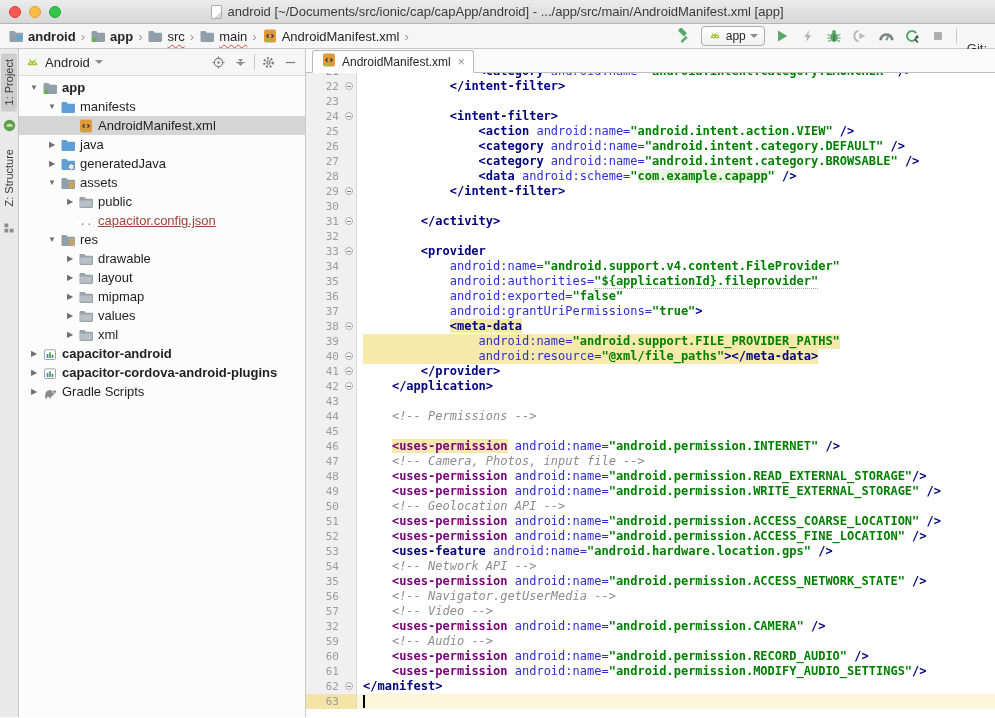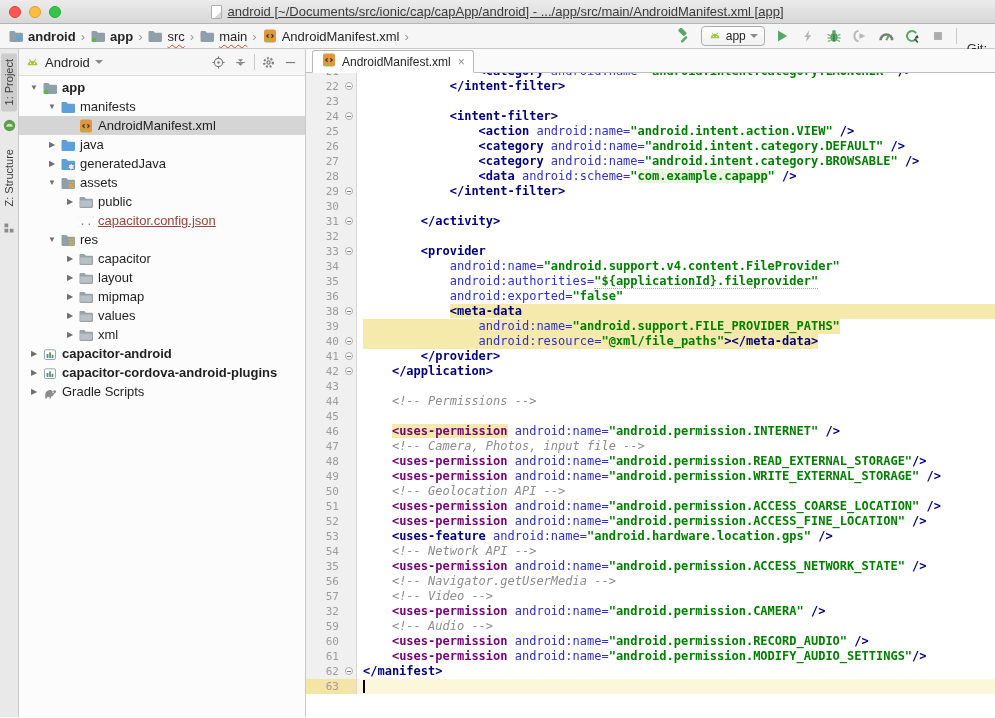--- a/index.html
+++ b/index.html
@@ -8,21 +8,21 @@
 
   
   .titlebar { height:24px; background:linear-gradient(#ECECEC,#D7D7D7);
               border-bottom:1px solid #B4B4B4; position:relative; }
   .traffic { position:absolute; left:9px; top:6px; display:flex; gap:8px; }
   .tl { width:12px; height:12px; border-radius:50%; }
   .tl.red { background:#FC5753; border:1px solid #DF3E39; }
   .tl.yel { background:#FDBC40; border:1px solid #DE9F34; }
   .tl.grn { background:#33C748; border:1px solid #27AA35; }
   .title-wrap { position:absolute; left:0; right:0; top:0; height:24px; text-align:center;
-                font-size:13px; line-height:24px; color:#3A3A3A;text-decoration:underline; }
+                font-size:13px; line-height:24px; color:#3A3A3A; }
   .page-ic { display:inline-block; width:11px; height:14px; background:#fff; border:1px solid #ADADAD;
              border-radius:1px; vertical-align:-3px; margin-right:5px;
              background-image:linear-gradient(135deg, #fff 70%, #D8D8D8 71%); }
 
   
   .navbar { height:25px; background:#F6F6F6; border-bottom:1px solid #C9C9C9;
             display:flex; align-items:center; padding:0 8px; }
   .crumbs { display:flex; align-items:center; gap:2px; flex:1; min-width:0; }
   .crumb { display:flex; align-items:center; gap:4px; font-size:13px; color:#262626; cursor:default; }
   .crumb.bold { font-weight:bold; }
@@ -76,21 +76,21 @@
   .row { height:15px; display:flex; align-items:stretch; }
   .row:first-child { margin-top:-9px; }
   .g-num { width:38px; background:#F0F0F0; color:#9C9C9C; font:11px/15px "DejaVu Sans Mono", monospace;
            text-align:right; padding-right:5px; flex:none; }
   .g-fold { width:13px; background:#F0F0F0; border-right:1px solid #D8D8D8; flex:none;
             position:relative; }
   .fold-dot { position:absolute; left:1px; top:3px; width:8px; height:8px; border:1px solid #ABABAB;
               border-radius:50%; background:#FDFDFD; }
   .fold-dot::after { content:""; position:absolute; left:1px; right:1px; top:3px; height:1px; background:#7A7A7A; }
   .code { flex:1; display:flex; font:12px/15px "DejaVu Sans Mono", monospace; padding-left:6px;
-          white-space:pre; min-width:0; }
+          white-space:pre; min-width:0;align-items:flex-end; }
   .txt { white-space:pre; }
   .s-p { color:#1A1A1A; }
   .s-t { color:#000080; font-weight:bold; }
   .s-u { color:#770077; font-weight:bold; }
   .s-a { color:#2E2ED6; }
   .s-v { color:#008000; font-weight:bold; }
   .s-c { color:#8C8C8C; font-style:italic; }
   .inj { background:#E9F5E0; }
   .udot { border-bottom:1px dotted #A9A9A9; }
   .hl { background:#F5E9AC; }
@@ -397,21 +397,21 @@
           <span class="tl-text">res</span>
         </div>
         <div class="trow" style="padding-left: 44px;">
           <span class="arr">▶</span>
           <span class="tic">
             <svg width="16" height="16" viewBox="0 0 16 16">
               <path d="M1.5 4.2c0-.7.5-1.2 1.2-1.2h3.6l1.6 1.8h5.9c.7 0 1.2.5 1.2 1.2v6.8c0 .7-.5 1.2-1.2 1.2H2.7c-.7 0-1.2-.5-1.2-1.2z" fill="#98A2AA"></path>
               <path d="M2.2 6.5h11.6v6.3H2.2z" fill="#B9C0C6"></path>
             </svg>
           </span>
-          <span class="tl-text">capacitor</span>
+          <span class="tl-text">drawable</span>
         </div>
         <div class="trow" style="padding-left: 44px;">
           <span class="arr">▶</span>
           <span class="tic">
             <svg width="16" height="16" viewBox="0 0 16 16">
               <path d="M1.5 4.2c0-.7.5-1.2 1.2-1.2h3.6l1.6 1.8h5.9c.7 0 1.2.5 1.2 1.2v6.8c0 .7-.5 1.2-1.2 1.2H2.7c-.7 0-1.2-.5-1.2-1.2z" fill="#98A2AA"></path>
               <path d="M2.2 6.5h11.6v6.3H2.2z" fill="#B9C0C6"></path>
             </svg>
           </span>
           <span class="tl-text">layout</span>
@@ -582,20 +582,25 @@
           <div class="g-num">35</div>
           <div class="g-fold"></div>
           <div class="code"><span class="txt"><span class="s-p">            </span><span class="s-a">android:authorities=</span><span class="s-v udot">"${applicationId}.fileprovider"</span></span></div>
         </div>
         <div class="row">
           <div class="g-num">36</div>
           <div class="g-fold"></div>
           <div class="code"><span class="txt"><span class="s-p">            </span><span class="s-a">android:exported=</span><span class="s-v">"false"</span></span></div>
         </div>
         <div class="row">
+          <div class="g-num">37</div>
+          <div class="g-fold"></div>
+          <div class="code"><span class="txt"><span class="s-p">            </span><span class="s-a">android:grantUriPermissions=</span><span class="s-v">"true"</span><span class="s-t">&gt;</span></span></div>
+        </div>
+        <div class="row">
           <div class="g-num">38</div>
           <div class="g-fold">
             <span class="fold-dot"></span>
           </div>
           <div class="code"><span class="txt"><span class="s-p">            </span><span class="hl"><span class="s-t">&lt;meta-data</span></span></span><span class="fill"></span></div>
         </div>
         <div class="row">
           <div class="g-num">39</div>
           <div class="g-fold"></div>
           <div class="code"><span class="txt hl"><span class="s-p">                </span><span class="s-a">android:name=</span><span class="s-v">"android.support.FILE_PROVIDER_PATHS"</span></span></div>

